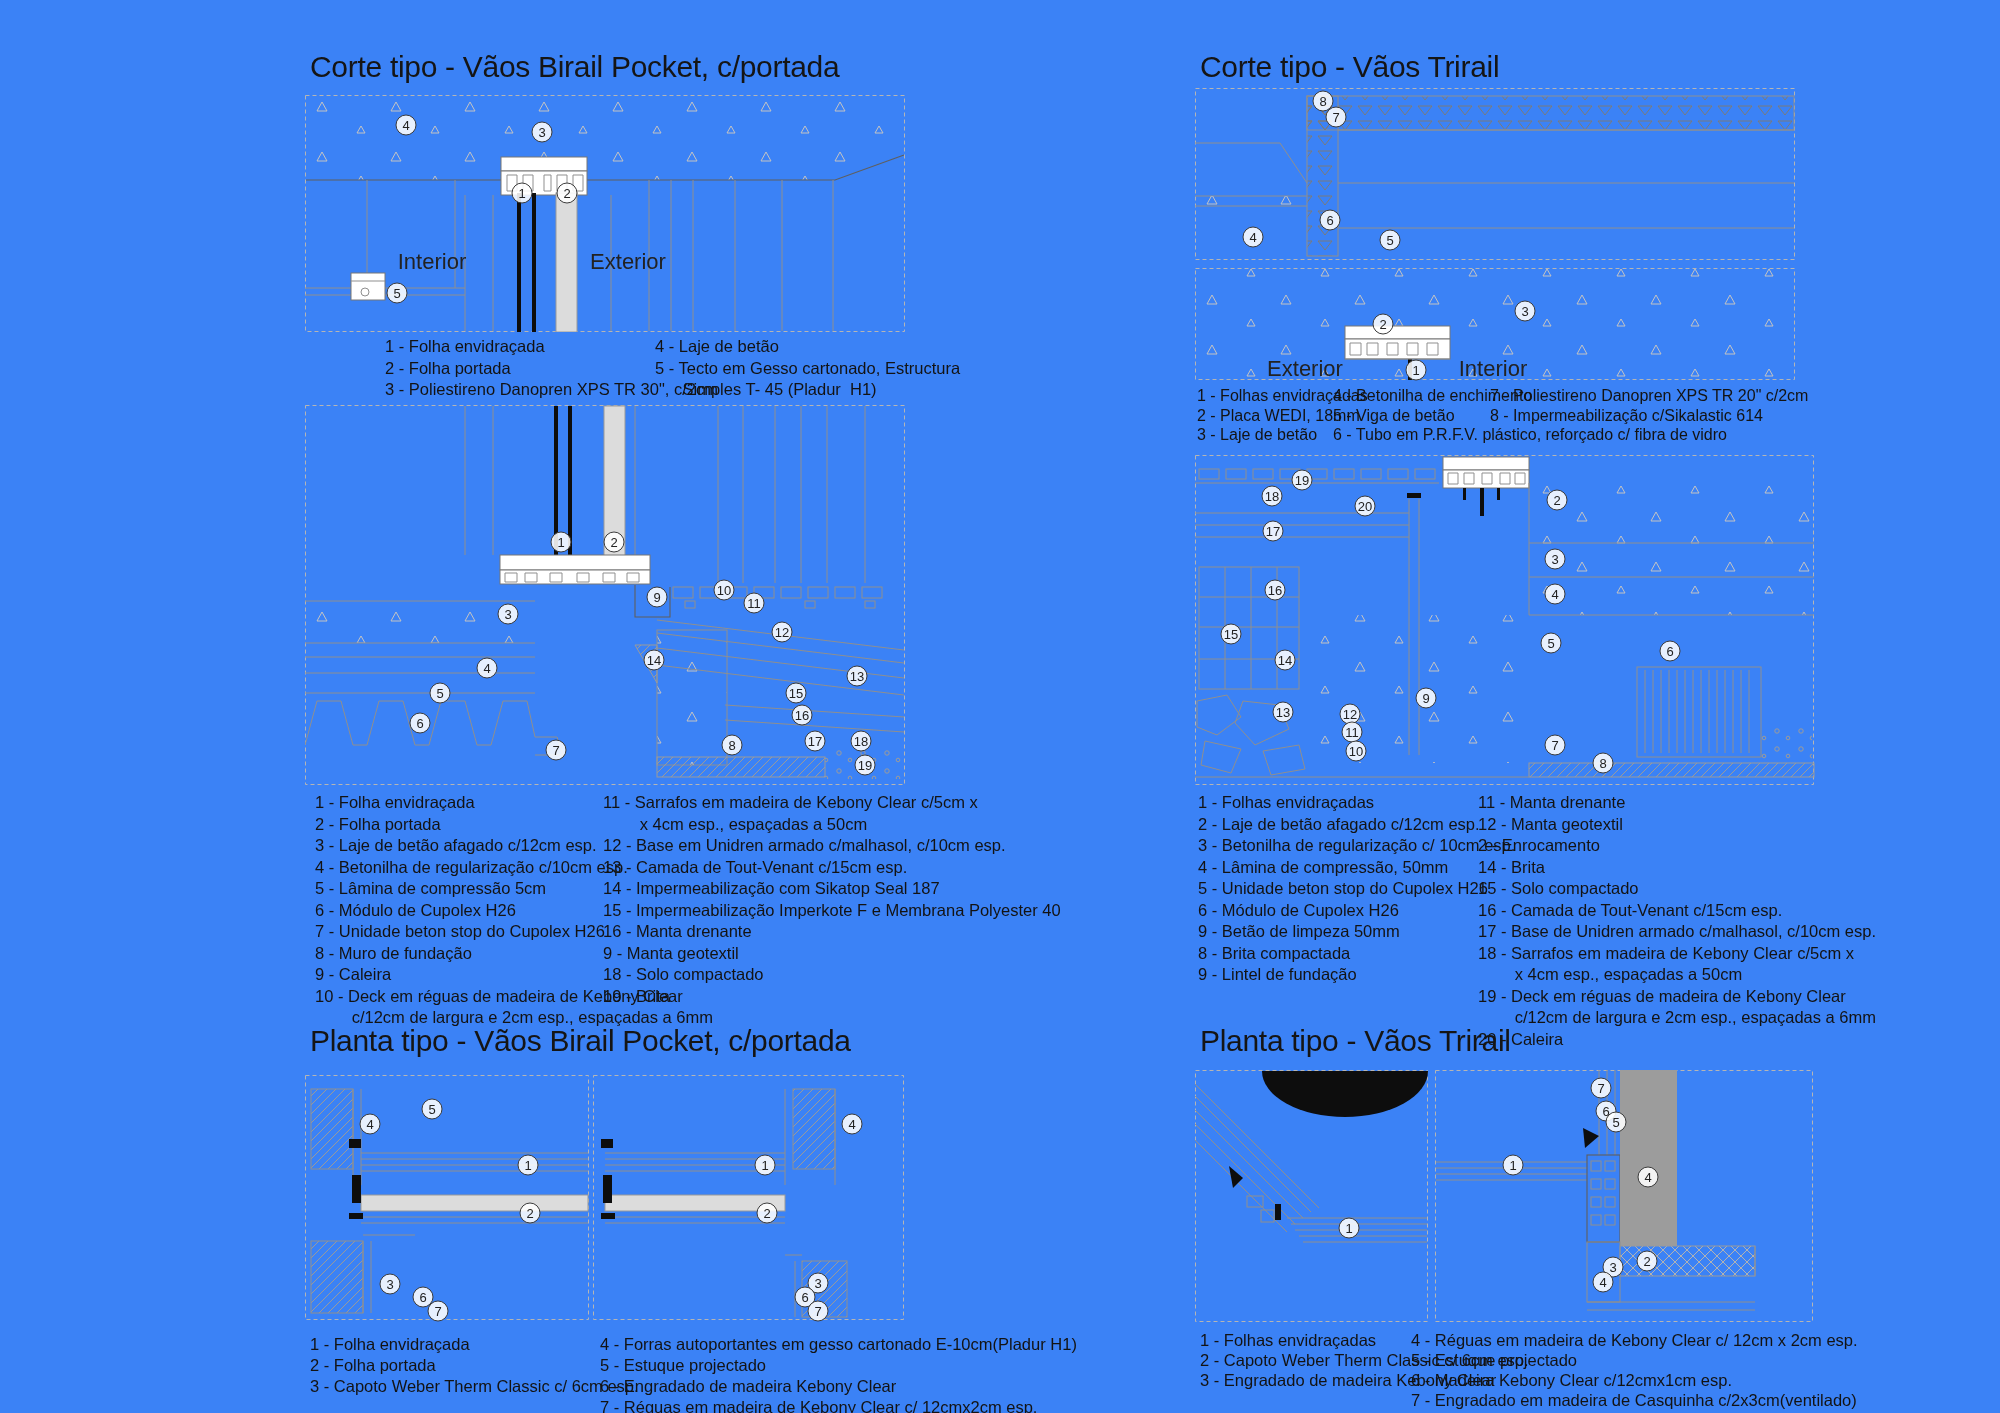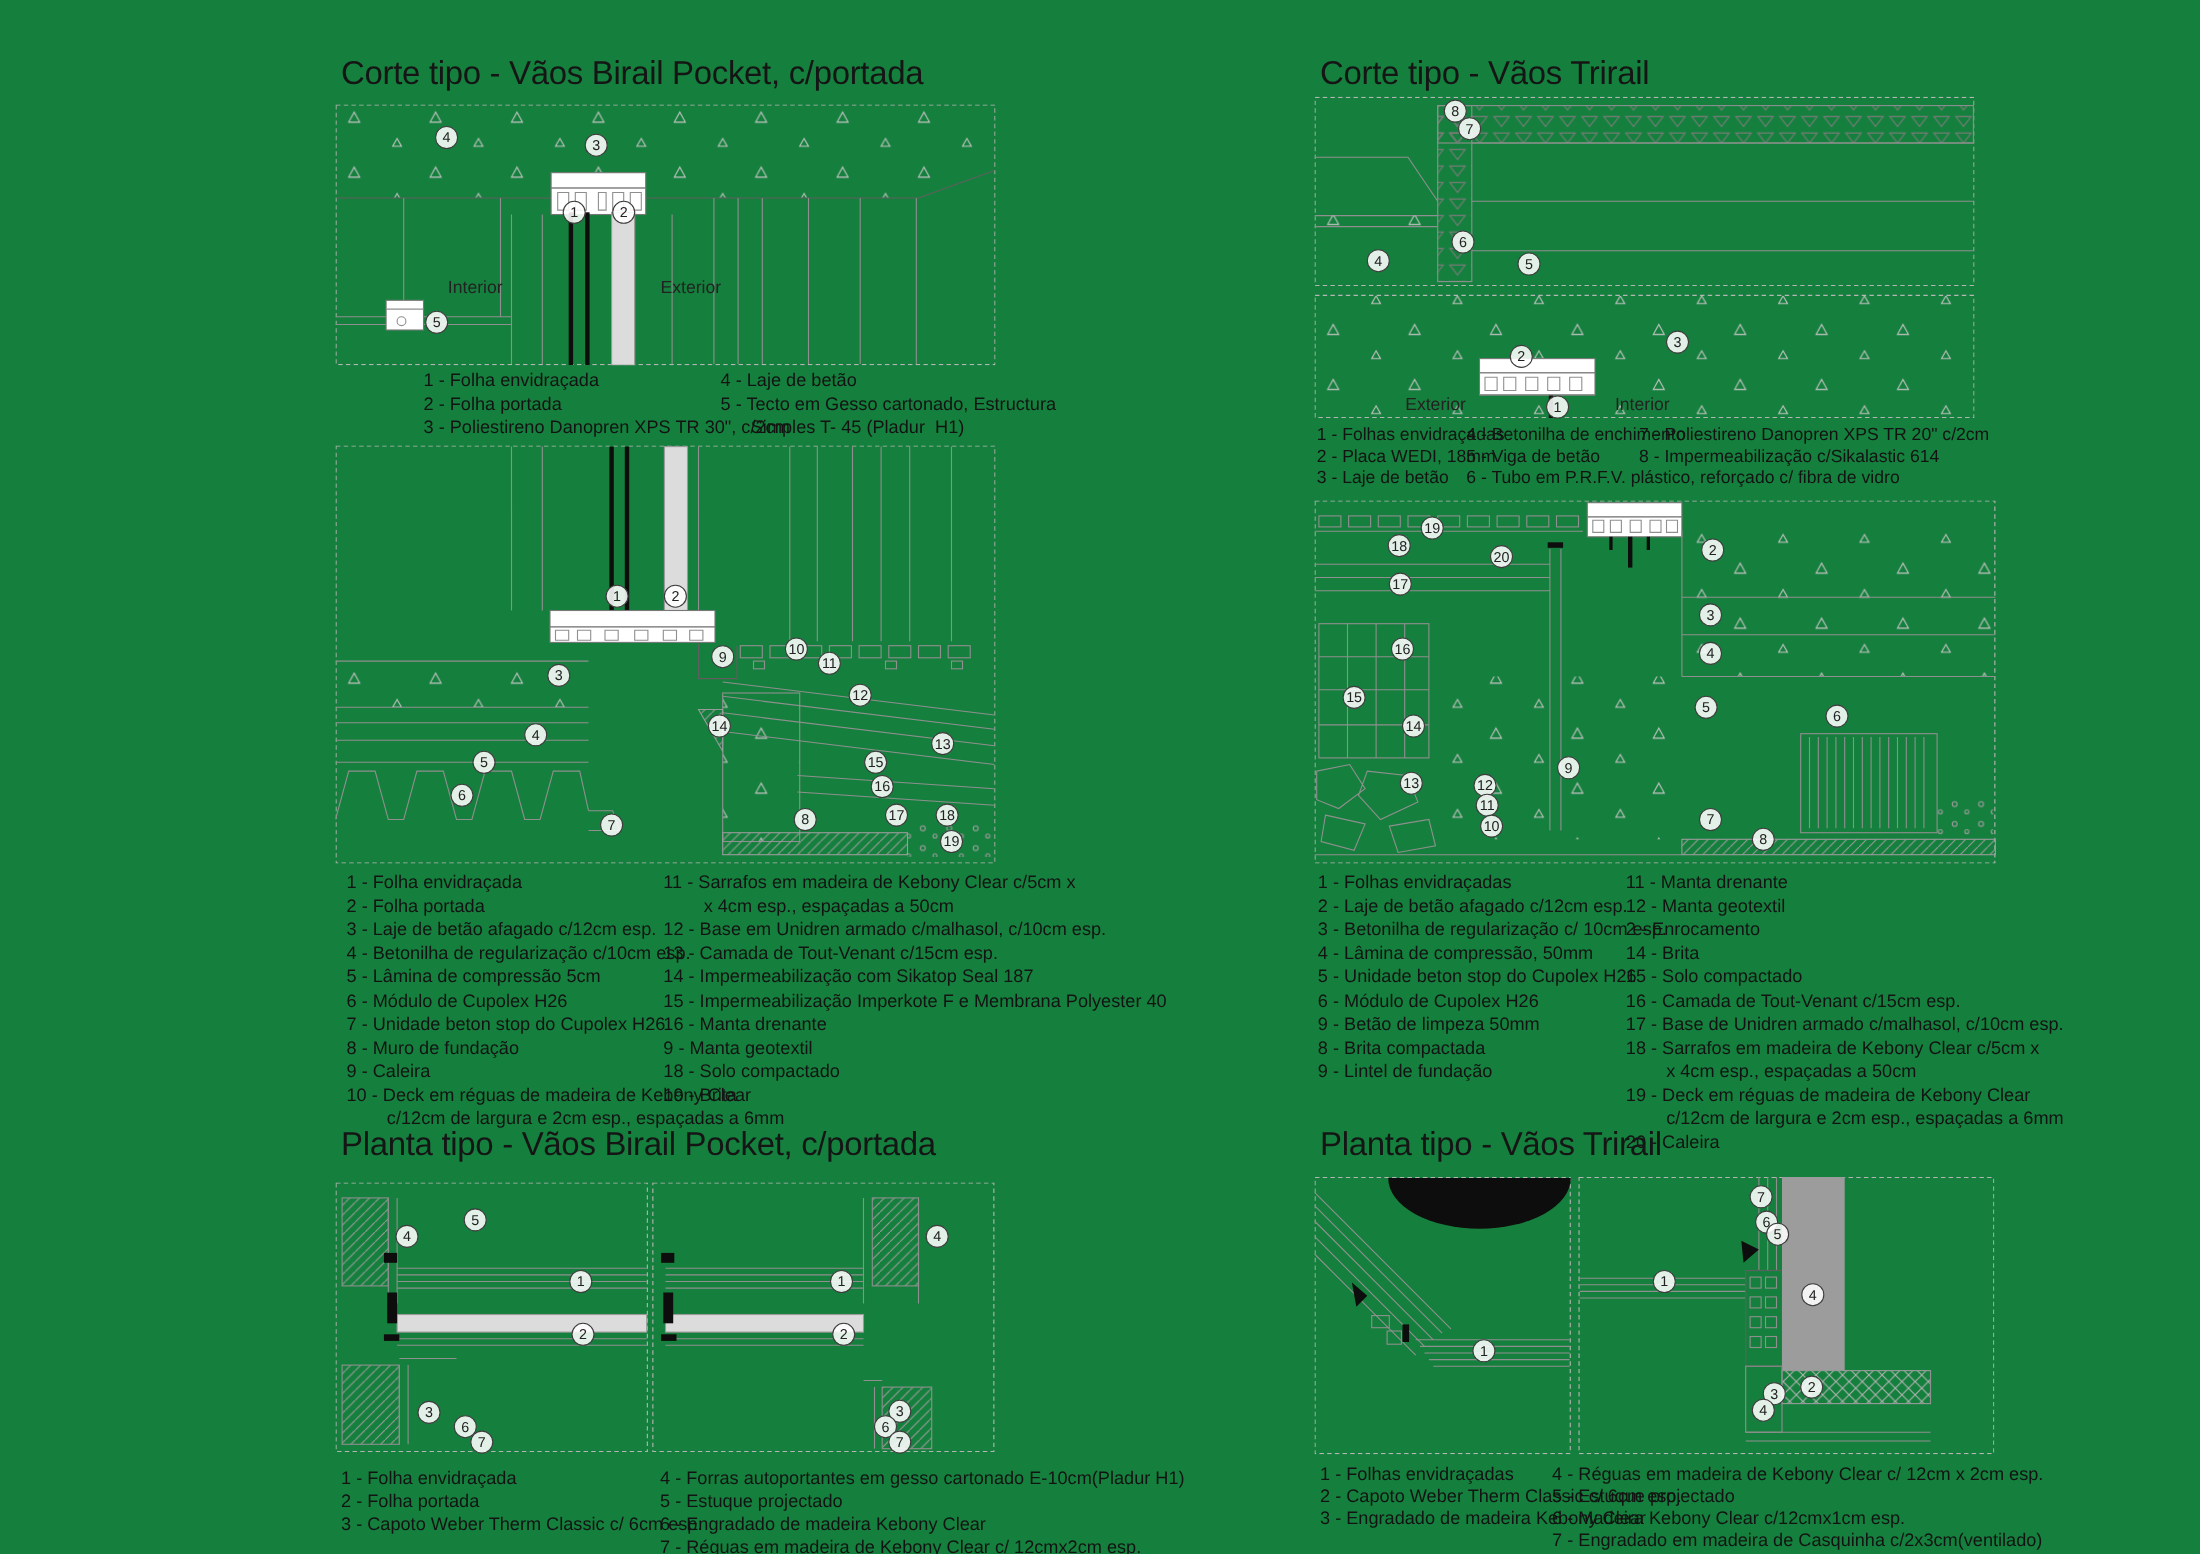--- a/index.html
+++ b/index.html
@@ -1,25 +1,25 @@
 <!DOCTYPE html>
 <html><head>
 <meta charset="utf-8">
 <style>
   *{margin:0;padding:0;box-sizing:border-box}
   body{font-family:"Liberation Sans",sans-serif;background:#fff;color:#111}
-  .sheet{position:relative;width:2000px;height:1413px;background:#15803d;overflow:hidden}
+  .sheet{position:relative;width:2000px;height:1413px;background:#3b82f6;overflow:hidden}
   .title{position:absolute;font-size:30px;letter-spacing:-0.3px;color:#151515;white-space:nowrap}
   .drawing{position:absolute}
   .drawing > svg{position:absolute;left:0;top:0}
   .callout-layer{position:absolute;left:0;top:0;right:0;bottom:0}
   .callout{position:absolute;width:21px;height:21px;border:1.3px solid #3c3c3c;border-radius:50%;
            background:rgba(255,255,255,.88);font-size:13px;color:#222;display:flex;align-items:center;
            justify-content:center;transform:translate(-50%,-50%);line-height:1}
-  .room-label{position:absolute;font-size:16px;color:#222;transform:translate(-50%,-50%);white-space:nowrap}
+  .room-label{position:absolute;font-size:22px;color:#222;transform:translate(-50%,-50%);white-space:nowrap}
   .legend{position:absolute;font-size:16.5px;line-height:21.5px;color:#131313}
   .legend.mid{font-size:16px;line-height:19.5px}
   .legend.small{line-height:21px}
   .legend-line{white-space:pre-wrap}
   
   .dashb{fill:none;stroke:#b5b5b5;stroke-width:1;stroke-dasharray:4 3}
   .ln{stroke:#8f8f8f;stroke-width:1;fill:none}
   .ln2{stroke:#5f5f5f;stroke-width:1.1;fill:none}
   .ln2f{fill:#fff;stroke:#777;stroke-width:1}
   .blk{fill:#0d0d0d;stroke:none}

